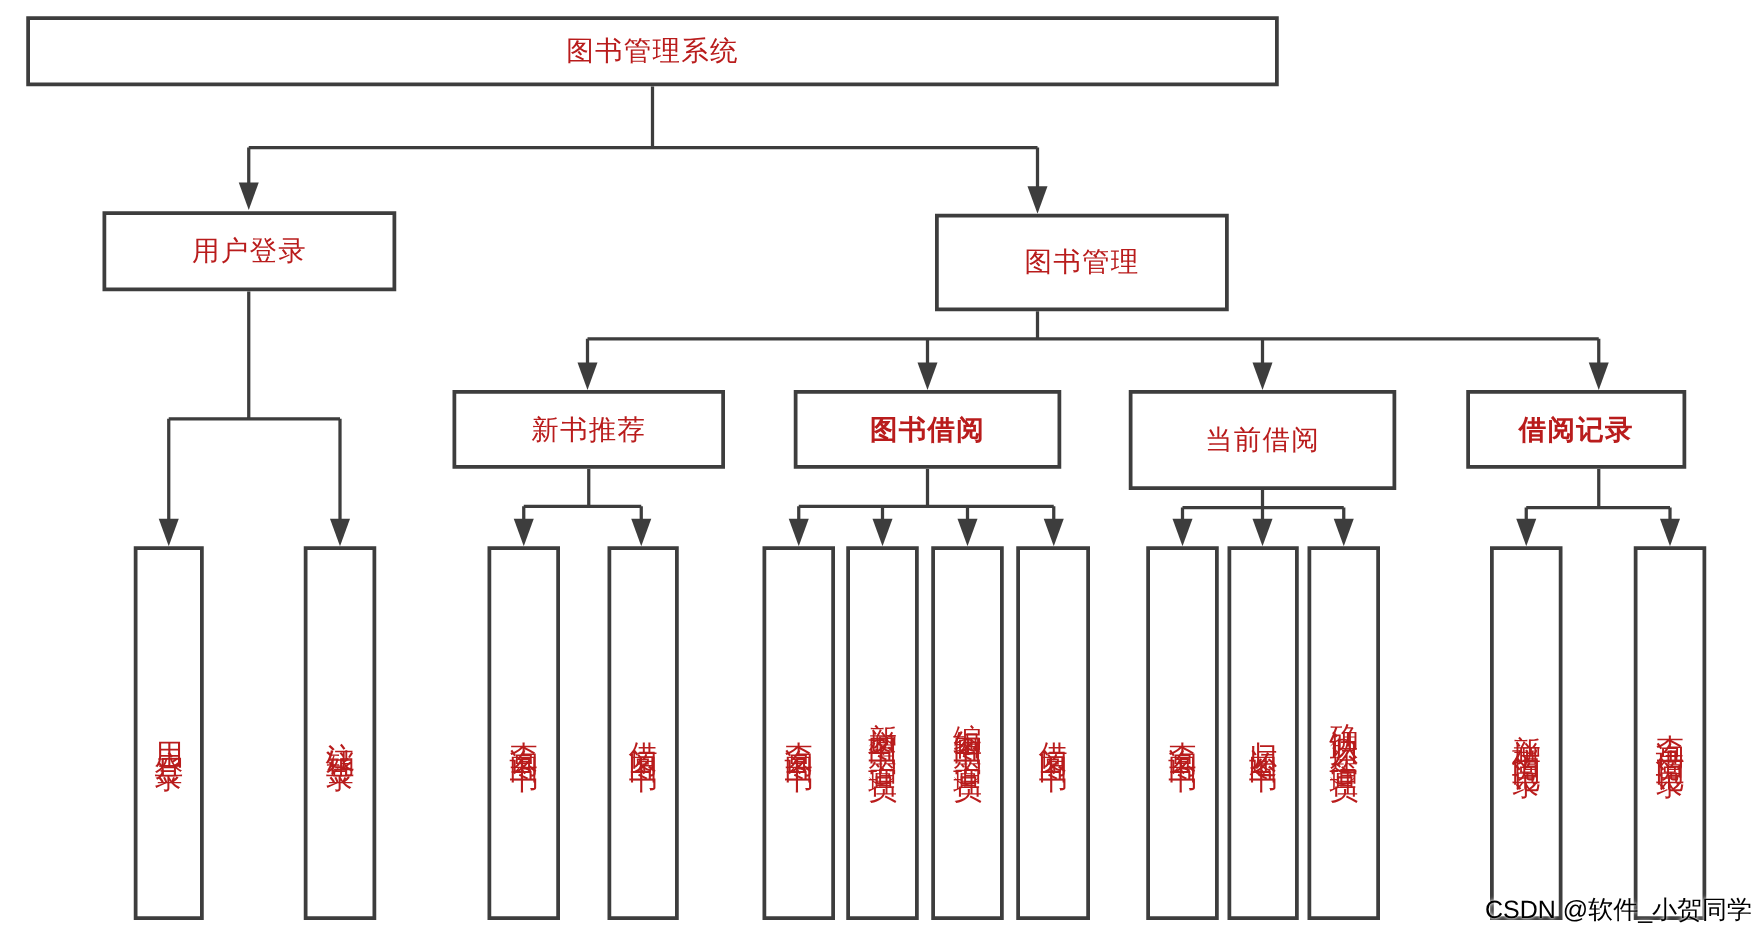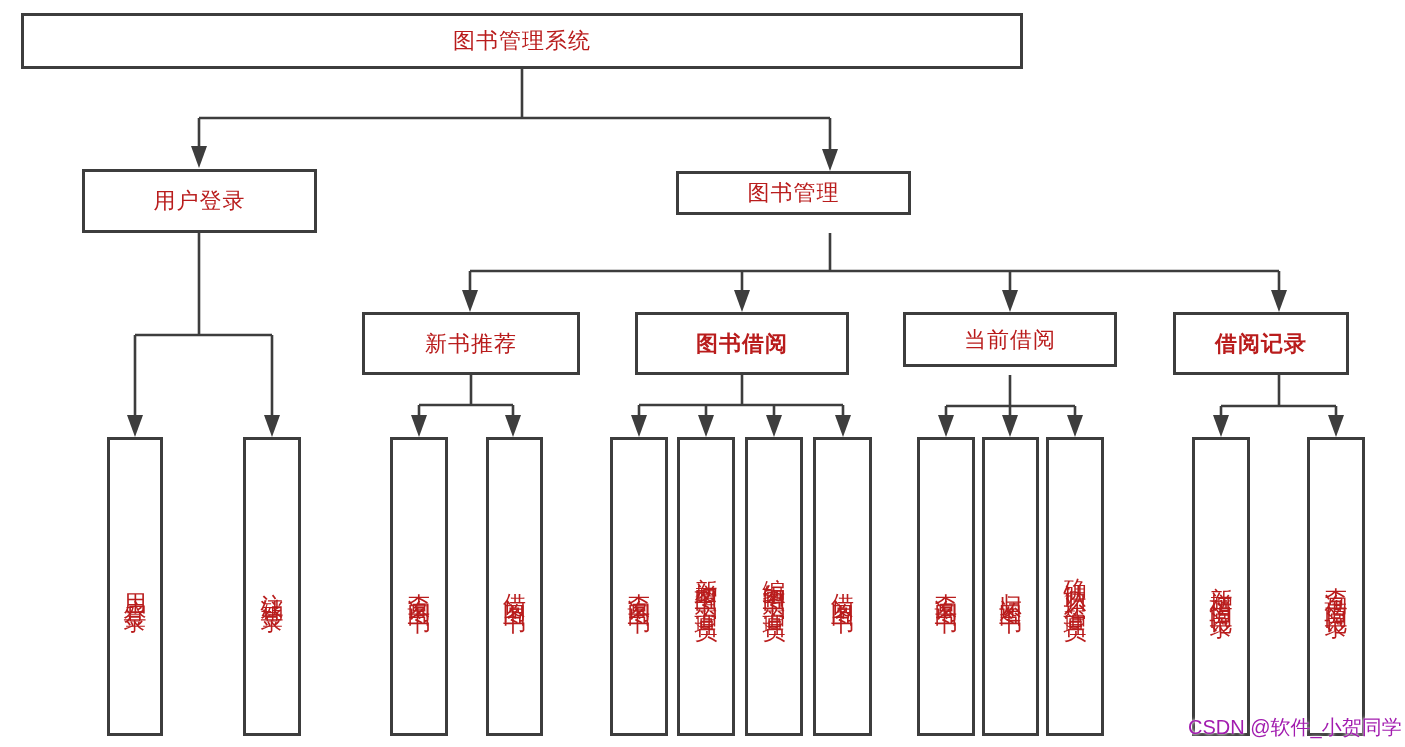--- a/index.html
+++ b/index.html
@@ -39,21 +39,21 @@
     letter-spacing: 6px;
     line-height: 1;
     white-space: nowrap;
   }
   .watermark {
     position: absolute;
     left: 1188px;
     top: 714px;
     width: 210px;
     font-size: 20px;
-    color: #a21caf;
+    color: #000000;
     white-space: nowrap;
     text-shadow: 0 0 2px #ffffff, 0 0 4px #ffffff;
     z-index: 5;
   }
 </style>
 </head>
 <body>
 
 <div class="canvas">
 
@@ -97,31 +97,31 @@
     </g>
   </svg>
 
   <div class="node h" style="left:21px; top:13px; width:1002px; height:56px;">
     <span class="lbl">图书管理系统</span>
   </div>
 
   <div class="node h" style="left:82px; top:169px; width:235px; height:64px;">
     <span class="lbl">用户登录</span>
   </div>
-  <div class="node h" style="left:676px; top:171px; width:235px; height:44px;align-items:center;">
+  <div class="node h" style="left:748px; top:171px; width:235px; height:78px;align-items:center;">
     <span class="lbl">图书管理</span>
   </div>
 
   <div class="node h" style="left:362px; top:312px; width:218px; height:63px;font-family:Liberation Serif, serif;">
     <span class="lbl">新书推荐</span>
   </div>
   <div class="node h" style="left:635px; top:312px; width:214px; height:63px;font-weight:bold;">
     <span class="lbl">图书借阅</span>
   </div>
-  <div class="node h" style="left:903px; top:312px; width:214px; height:55px;">
+  <div class="node h" style="left:903px; top:312px; width:214px; height:80px;">
     <span class="lbl">当前借阅</span>
   </div>
   <div class="node h" style="left:1173px; top:312px; width:176px; height:63px;font-weight:bold;">
     <span class="lbl">借阅记录</span>
   </div>
 
   <div class="node v" style="left:107px; top:437px; width:56px; height:299px;">
     <span class="lbl">用户登录</span>
   </div>
   <div class="node v" style="left:243px; top:437px; width:58px; height:299px;">

